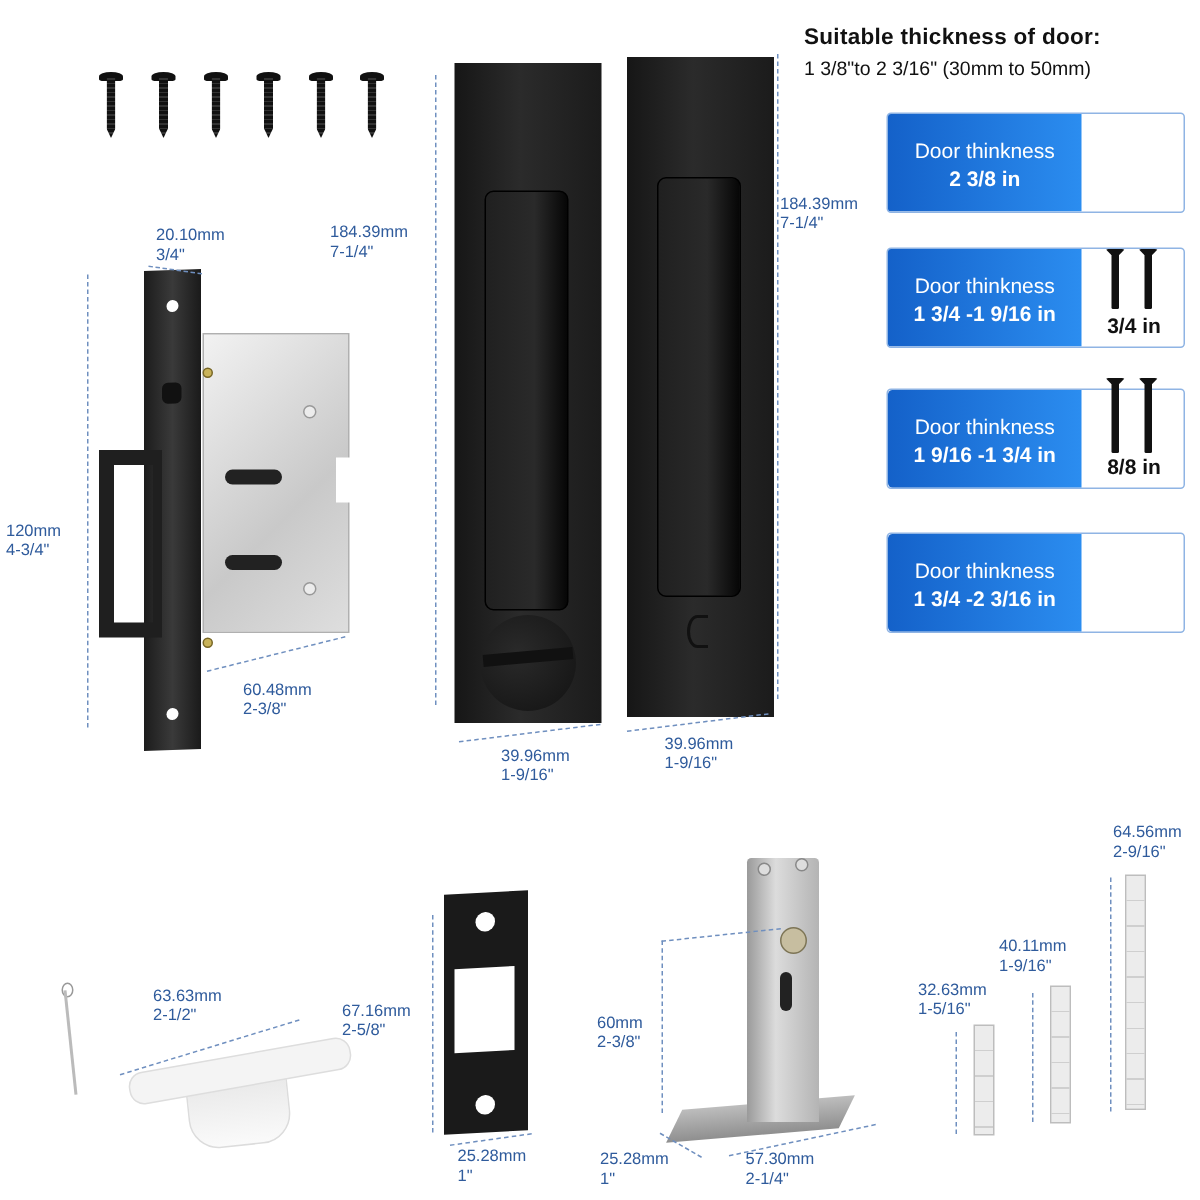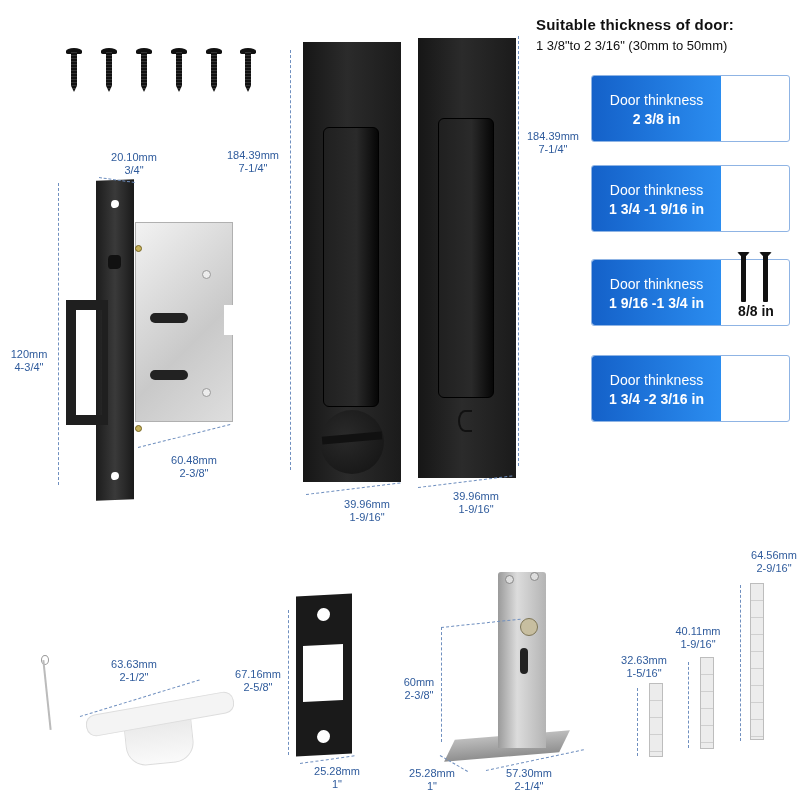--- a/index.html
+++ b/index.html
@@ -1,19 +1,19 @@
 <!DOCTYPE html>
 <html><head>
 <meta charset="utf-8">
 <style>
   * { box-sizing: border-box; margin: 0; padding: 0; }
   html, body { width: 800px; height: 800px; background: #ffffff; overflow: hidden; }
   body { position: relative; font-family: "Liberation Sans", sans-serif; }
   .abs { position: absolute; }
-  .dim { position: absolute; color: #2f5b9c; font-size: 11px; line-height: 13px; text-align: center; font-family: "Liberation Sans", sans-serif; }
+  .dim { position: absolute; color: #2f5b9c; font-size: 11px; line-height: 13px; font-family: "Liberation Sans", sans-serif; }
   .dash-v { position: absolute; border-left: 1.5px dashed #6f8fbf; width: 0; }
   .dash-h { position: absolute; border-top: 1.5px dashed #6f8fbf; height: 0; transform-origin: left center; }
 
   
   .title { position: absolute; left: 536px; top: 16px; font-size: 15px; font-weight: bold; color: #111; letter-spacing: 0.2px; }
   .subtitle { position: absolute; left: 536px; top: 38px; font-size: 13px; color: #111; }
 
   
   .card { position: absolute; left: 591px; width: 199px; height: 67px; border: 1px solid #8fb4e4; border-radius: 3px; background: #fff; overflow: hidden; }
   .card-left { position: absolute; left: 0; top: 0; width: 129px; height: 100%; background: linear-gradient(90deg, #1461c9 0%, #2b8df0 100%); color: #fff; text-align: center; padding-top: 15px; font-size: 14px; line-height: 19px; }
@@ -159,20 +159,25 @@
   <div class="card-left">
     <div>Door thinkness</div>
     <div class="l2">2 3/8 in</div>
   </div>
 </div>
 <div class="card" style="top:165px">
   <div class="card-left">
     <div>Door thinkness</div>
     <div class="l2">1 3/4 -1 9/16 in</div>
   </div>
+  <div class="card-right">
+    <div class="bolt" style="left:20px;top:0px;height:40px"></div>
+    <div class="bolt" style="left:42px;top:0px;height:40px"></div>
+    <div class="size">3/4 in</div>
+  </div>
 </div>
 <div class="card" style="top:259px;overflow:visible">
   <div class="card-left" style="border-radius:3px 0 0 3px">
     <div>Door thinkness</div>
     <div class="l2">1 9/16 -1 3/4 in</div>
   </div>
   <div class="card-right">
     <div class="bolt" style="left:20px;top:-8px;height:50px"></div>
     <div class="bolt" style="left:42px;top:-8px;height:50px"></div>
     <div class="size">8/8 in</div>

